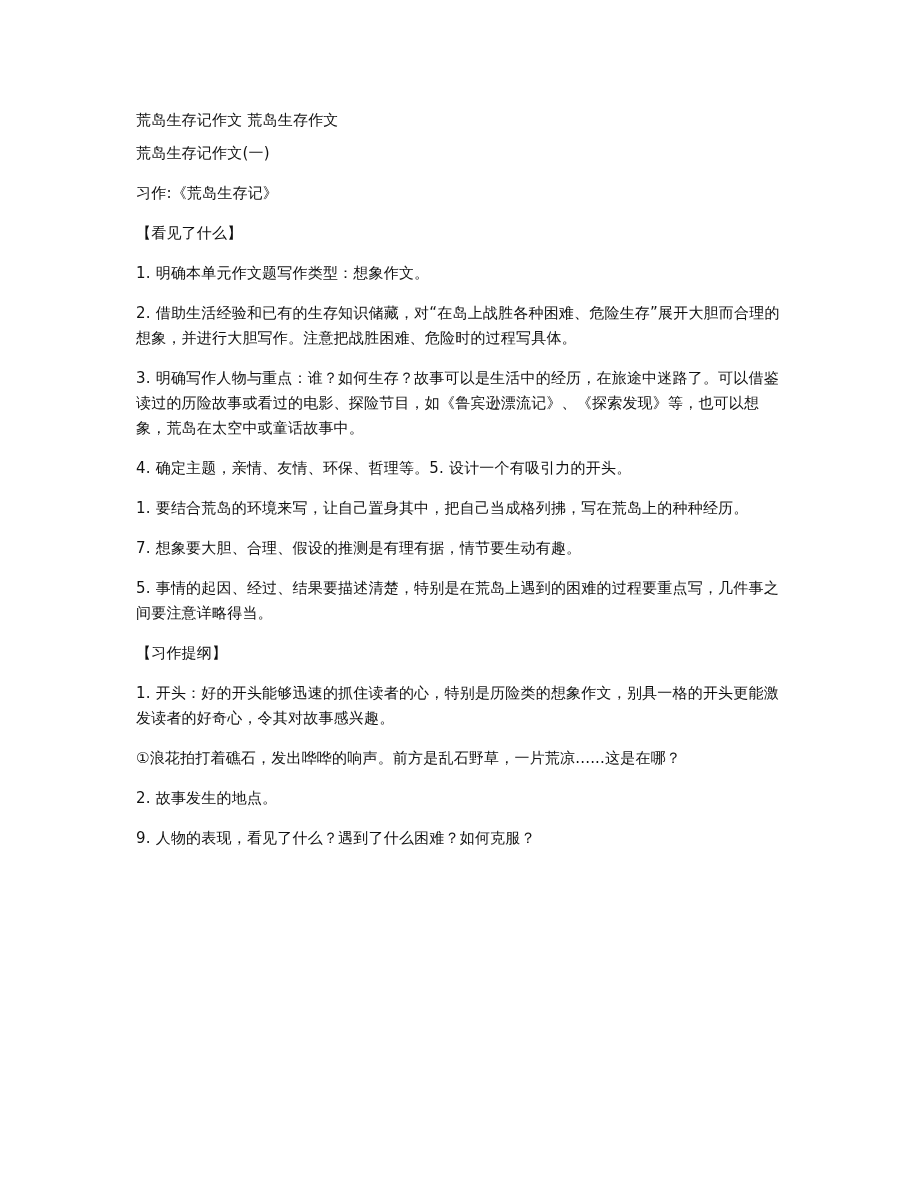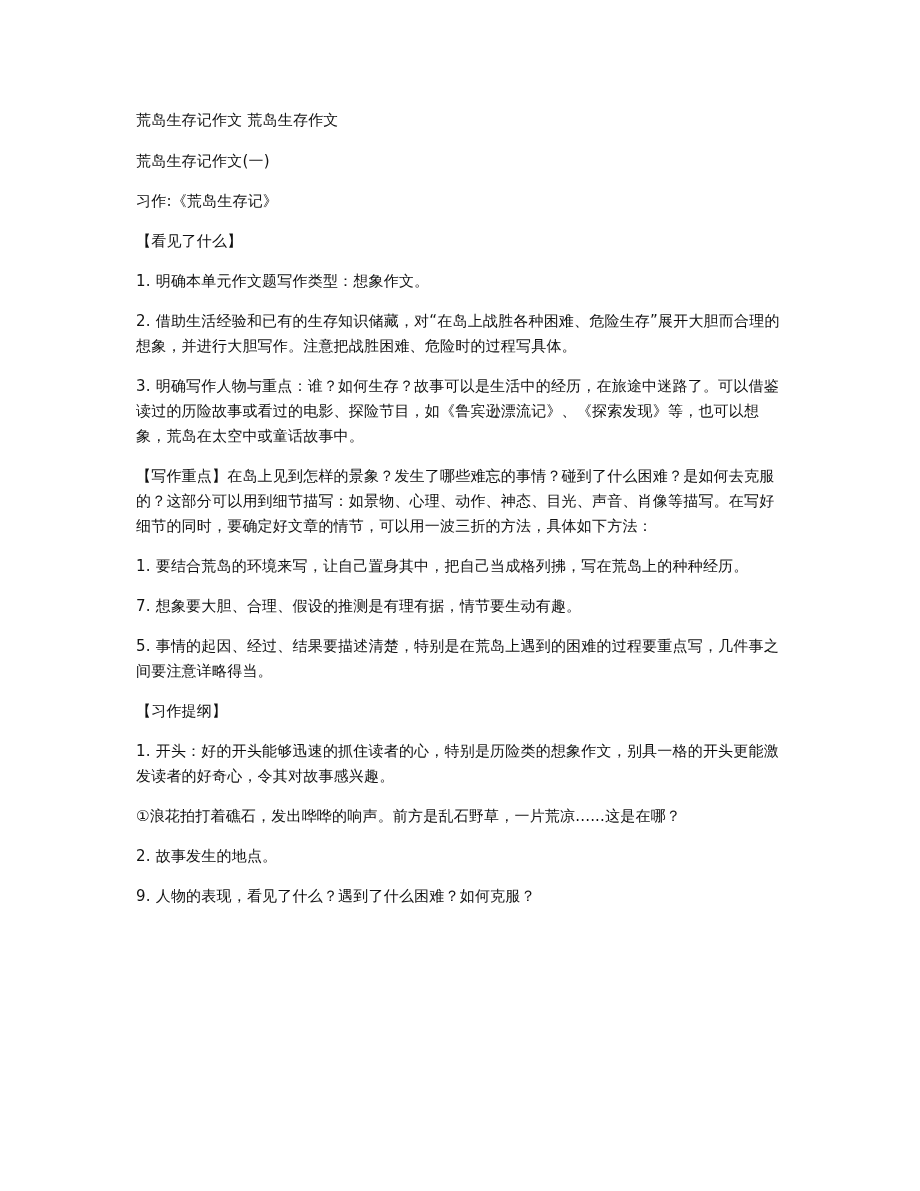--- a/index.html
+++ b/index.html
@@ -1,33 +1,33 @@
 <!DOCTYPE html>
 <html><head>
 <meta charset="utf-8">
 <style>
   html, body { margin: 0; padding: 0; background: #ffffff; }
   body { width: 920px; height: 1191px; position: relative; overflow: hidden;
          font-family: "DejaVu Sans", "Liberation Sans", sans-serif; color: #111; }
   .page { position: absolute; left: 136px; top: 108px; width: 650px; }
   .p { font-size: 15px; line-height: 25px; margin: 0 0 15px 0; letter-spacing: 0.2px; word-break: break-all; }
-  .p.title { margin-bottom: 16px; }
+  .p.title { margin-bottom: 8px; }
 </style>
 </head>
 <body>
 
 <div class="page">
   <p class="p title">荒岛生存记作文 荒岛生存作文</p>
   <p class="p">荒岛生存记作文(一)</p>
   <p class="p">习作:《荒岛生存记》</p>
   <p class="p">【看见了什么】</p>
   <p class="p">1. 明确本单元作文题写作类型：想象作文。</p>
   <p class="p">2. 借助生活经验和已有的生存知识储藏，对“在岛上战胜各种困难、危险生存”展开大胆而合理的想象，并进行大胆写作。注意把战胜困难、危险时的过程写具体。</p>
   <p class="p">3. 明确写作人物与重点：谁？如何生存？故事可以是生活中的经历，在旅途中迷路了。可以借鉴读过的历险故事或看过的电影、探险节目，如《鲁宾逊漂流记》、《探索发现》等，也可以想象，荒岛在太空中或童话故事中。</p>
-  <p class="p">【写作重点】在岛上见到怎样的景象？发生了哪些难忘的事情？碰到了什么困难？是如何去克服的？这部分可以用到细节描写：如景物、心理、动作、神态、目光、声音、肖像等描写。在写好细节的同时，要确定好文章的情节，可以用一波三折的方法，具体如下方法：</p>
+  <p class="p">4. 确定主题，亲情、友情、环保、哲理等。5. 设计一个有吸引力的开头。</p>
   <p class="p">1. 要结合荒岛的环境来写，让自己置身其中，把自己当成格列拂，写在荒岛上的种种经历。</p>
   <p class="p">7. 想象要大胆、合理、假设的推测是有理有据，情节要生动有趣。</p>
   <p class="p">5. 事情的起因、经过、结果要描述清楚，特别是在荒岛上遇到的困难的过程要重点写，几件事之间要注意详略得当。</p>
   <p class="p">【习作提纲】</p>
   <p class="p">1. 开头：好的开头能够迅速的抓住读者的心，特别是历险类的想象作文，别具一格的开头更能激发读者的好奇心，令其对故事感兴趣。</p>
   <p class="p">①浪花拍打着礁石，发出哗哗的响声。前方是乱石野草，一片荒凉......这是在哪？</p>
   <p class="p">2. 故事发生的地点。</p>
   <p class="p">9. 人物的表现，看见了什么？遇到了什么困难？如何克服？</p>
 </div>
 

